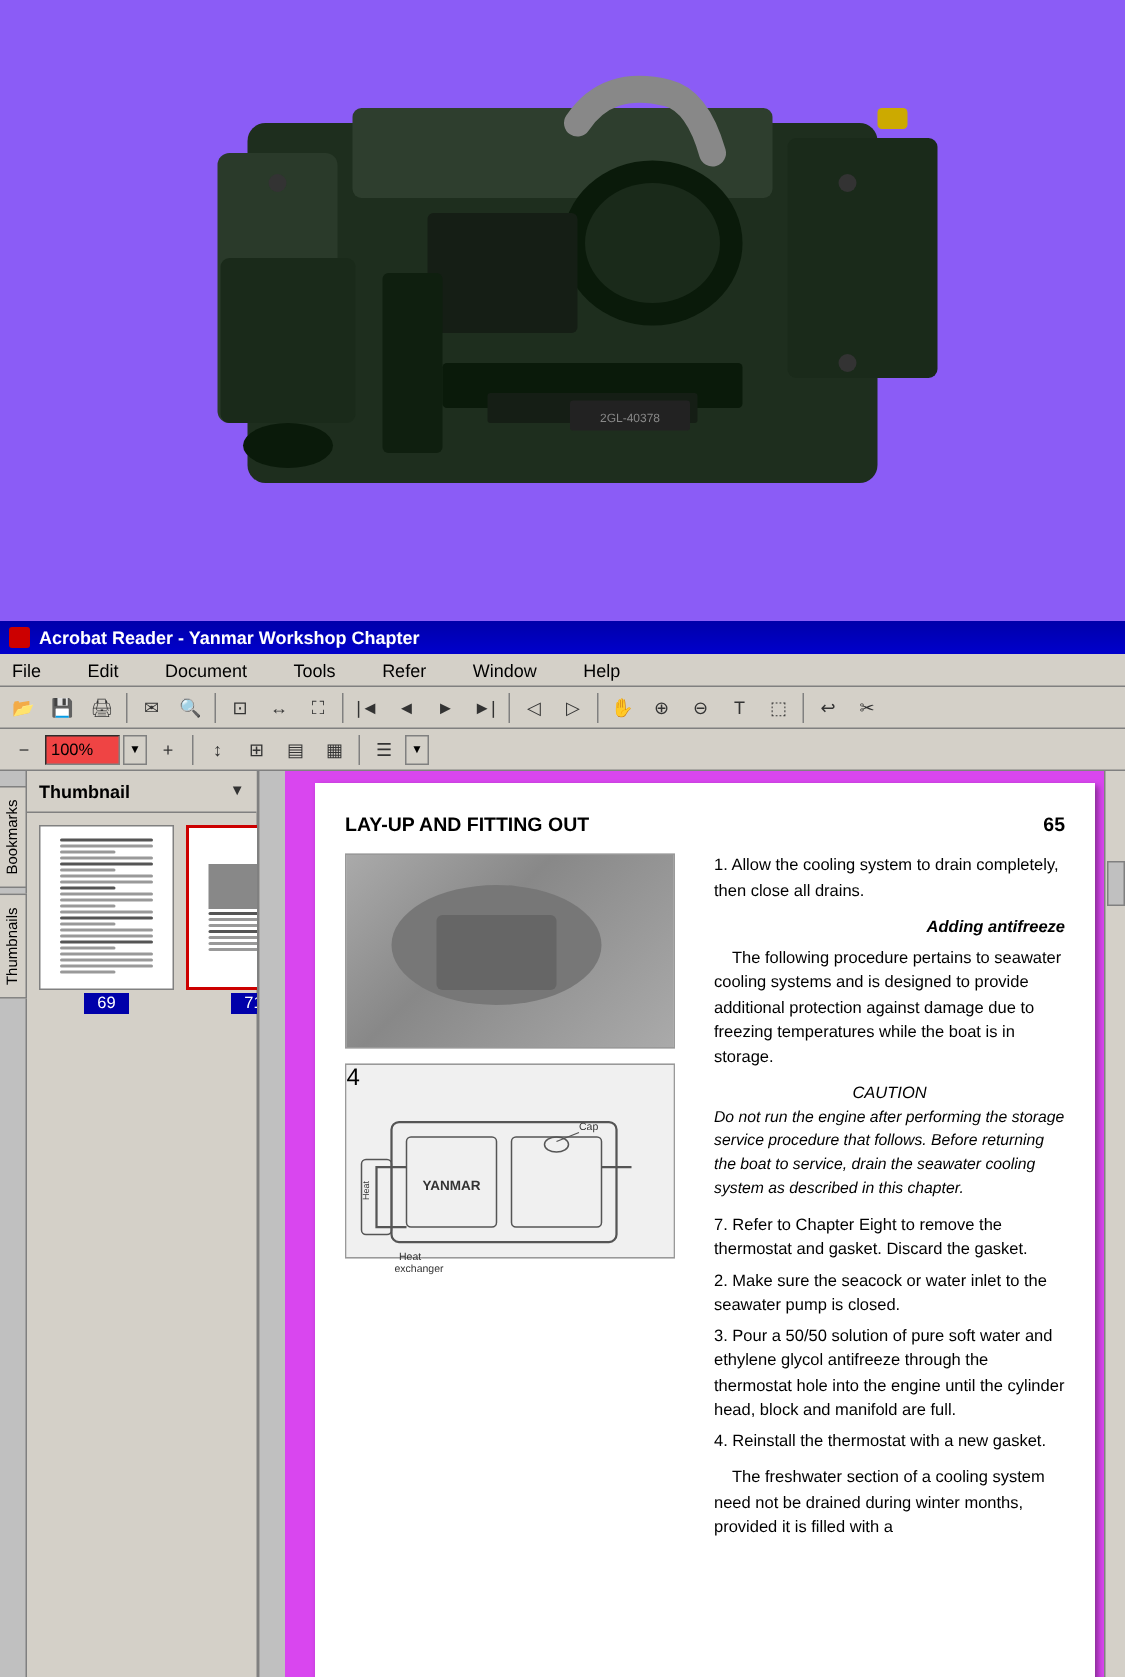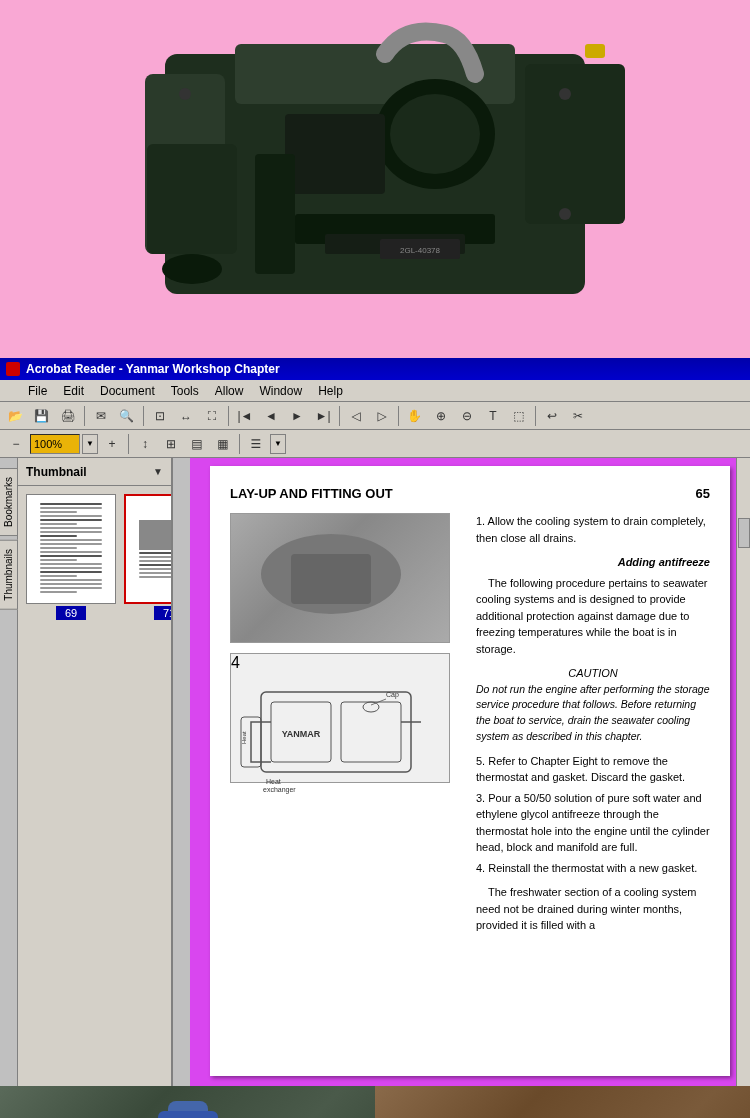--- a/index.html
+++ b/index.html
@@ -8,22 +8,22 @@
       height: 1118px;
       overflow: hidden;
       font-family: Arial, sans-serif;
       background: #c0c0c0;
       position: relative;
     }
 
     
     #engine-top {
       width: 750px;
-      height: 358px;
-      background: #f9a8d4;
+      height: 414px;
+      background: #8b5cf6;
       display: flex;
       align-items: center;
       justify-content: center;
       overflow: hidden;
       position: relative;
     }
 
     
     #title-bar {
       width: 750px;
@@ -47,22 +47,23 @@
       font-weight: bold;
     }
 
     
     #menu-bar {
       width: 750px;
       height: 22px;
       background: #d4d0c8;
       display: flex;
       align-items: center;
-      padding: 0 20px;
+      padding: 0 0;
       border-bottom: 1px solid #808080;
+      gap: 15px;
     }
     .menu-item {
       padding: 2px 8px;
       font-size: 12px;
       color: #000;
       cursor: pointer;
     }
 
     
     #toolbar1 {
@@ -104,21 +105,21 @@
       background: #d4d0c8;
       display: flex;
       align-items: center;
       padding: 2px 4px;
       gap: 2px;
       border-bottom: 1px solid #808080;
     }
     .zoom-box {
       width: 50px;
       height: 20px;
-      background: #eab308;
+      background: #ef4444;
       border: 1px inset #808080;
       font-size: 11px;
       display: flex;
       align-items: center;
       padding: 0 3px;
     }
     .zoom-arrow {
       width: 16px;
       height: 20px;
       background: #d4d0c8;
@@ -405,21 +406,21 @@
 <div id="title-bar">
   <div class="acrobat-icon"></div>
   <span class="title-text">Acrobat Reader - Yanmar Workshop Chapter</span>
 </div>
 
 <div id="menu-bar">
   <div class="menu-item">File</div>
   <div class="menu-item">Edit</div>
   <div class="menu-item">Document</div>
   <div class="menu-item">Tools</div>
-  <div class="menu-item">Allow</div>
+  <div class="menu-item">Refer</div>
   <div class="menu-item">Window</div>
   <div class="menu-item">Help</div>
 </div>
 
 <div id="toolbar1">
   <div class="toolbar-btn">
       <span class="toolbar-icon">📂</span>
     </div>
   <div class="toolbar-btn">
       <span class="toolbar-icon">💾</span>
@@ -640,21 +641,22 @@
 
           <p style="font-size:11px;line-height:1.5;margin-bottom:8px;text-indent:12px;">
             The following procedure pertains to seawater cooling systems and is designed to provide additional protection against damage due to freezing temperatures while the boat is in storage.
           </p>
 
           <p class="caution-title">CAUTION</p>
           <p class="italic-text" style="margin-bottom:8px;font-size:10.5px;line-height:1.5;">
             <i>Do not run the engine after performing the storage service procedure that follows. Before returning the boat to service, drain the seawater cooling system as described in this chapter.</i>
           </p>
 
-          <p style="font-size:11px;line-height:1.5;margin-bottom:4px;">5. Refer to Chapter Eight to remove the thermostat and gasket. Discard the gasket.</p>
+          <p style="font-size:11px;line-height:1.5;margin-bottom:4px;">7. Refer to Chapter Eight to remove the thermostat and gasket. Discard the gasket.</p>
+          <p style="font-size:11px;line-height:1.5;margin-bottom:4px;">2. Make sure the seacock or water inlet to the seawater pump is closed.</p>
           <p style="font-size:11px;line-height:1.5;margin-bottom:4px;">3. Pour a 50/50 solution of pure soft water and ethylene glycol antifreeze through the thermostat hole into the engine until the cylinder head, block and manifold are full.</p>
           <p style="font-size:11px;line-height:1.5;margin-bottom:8px;">4. Reinstall the thermostat with a new gasket.</p>
 
 
           <p style="font-size:11px;line-height:1.5;margin-top:6px;text-indent:12px;">
             The freshwater section of a cooling system need not be drained during winter months, provided it is filled with a
           </p>
 
         </div>
       </div>

